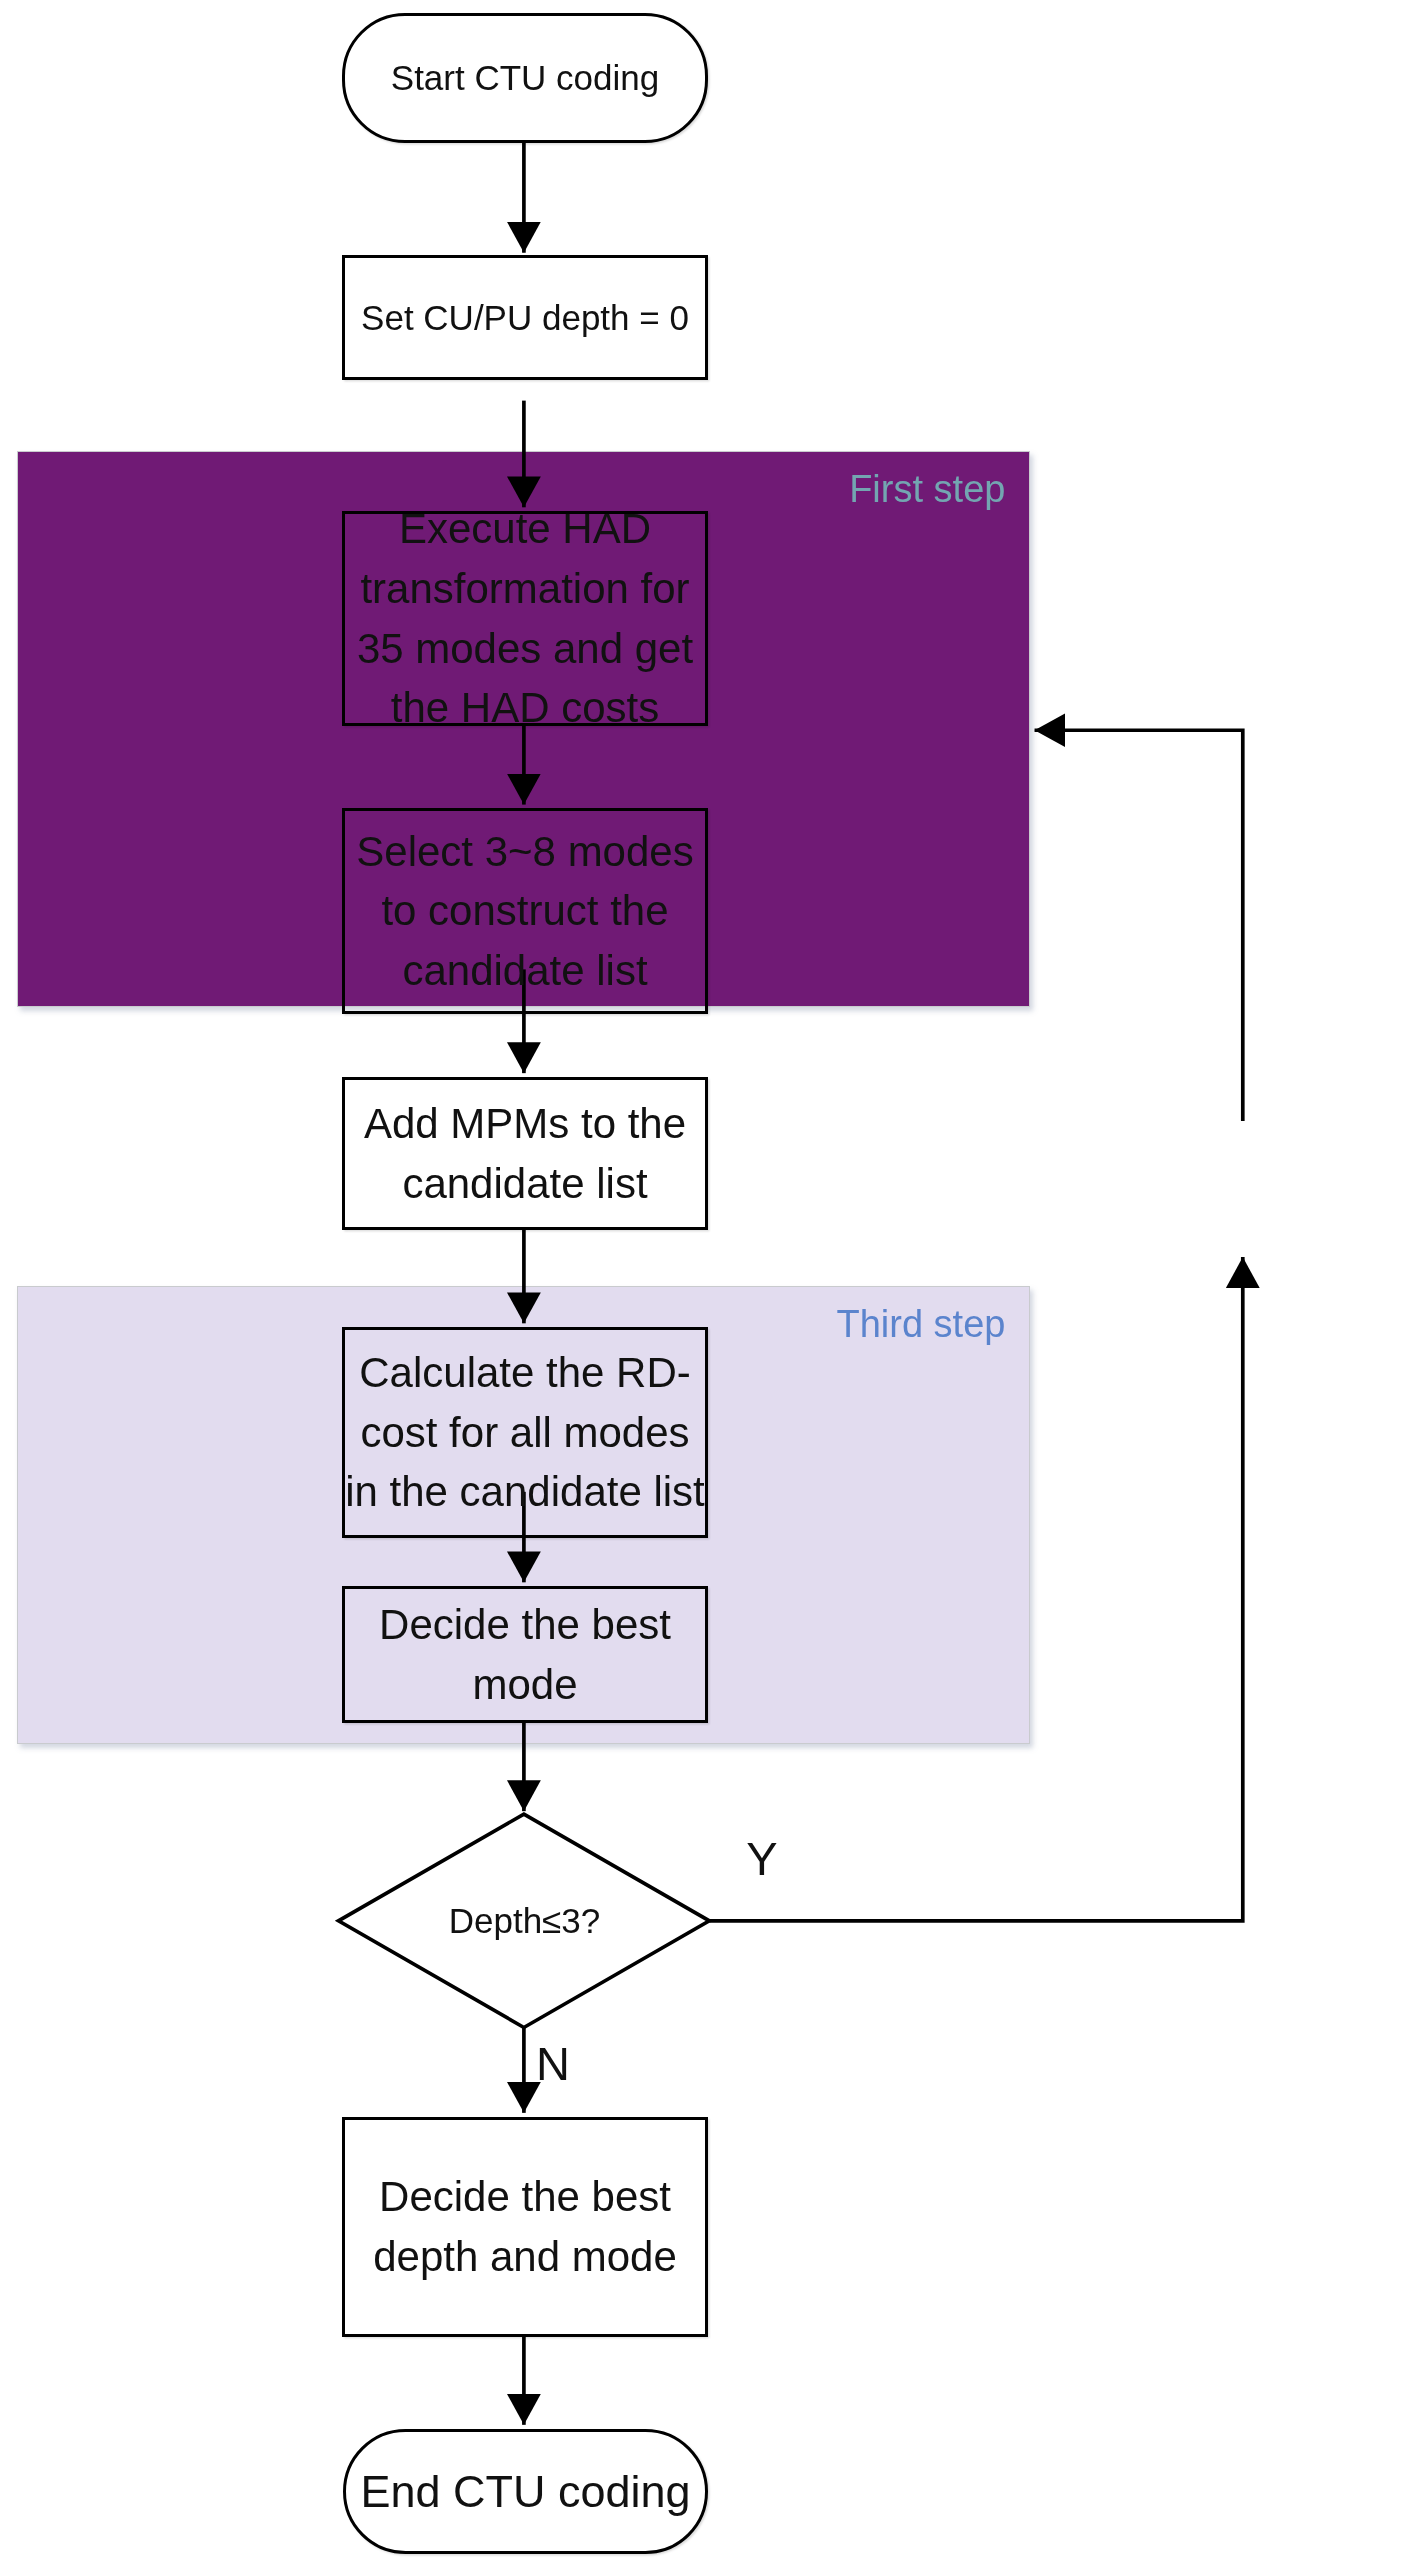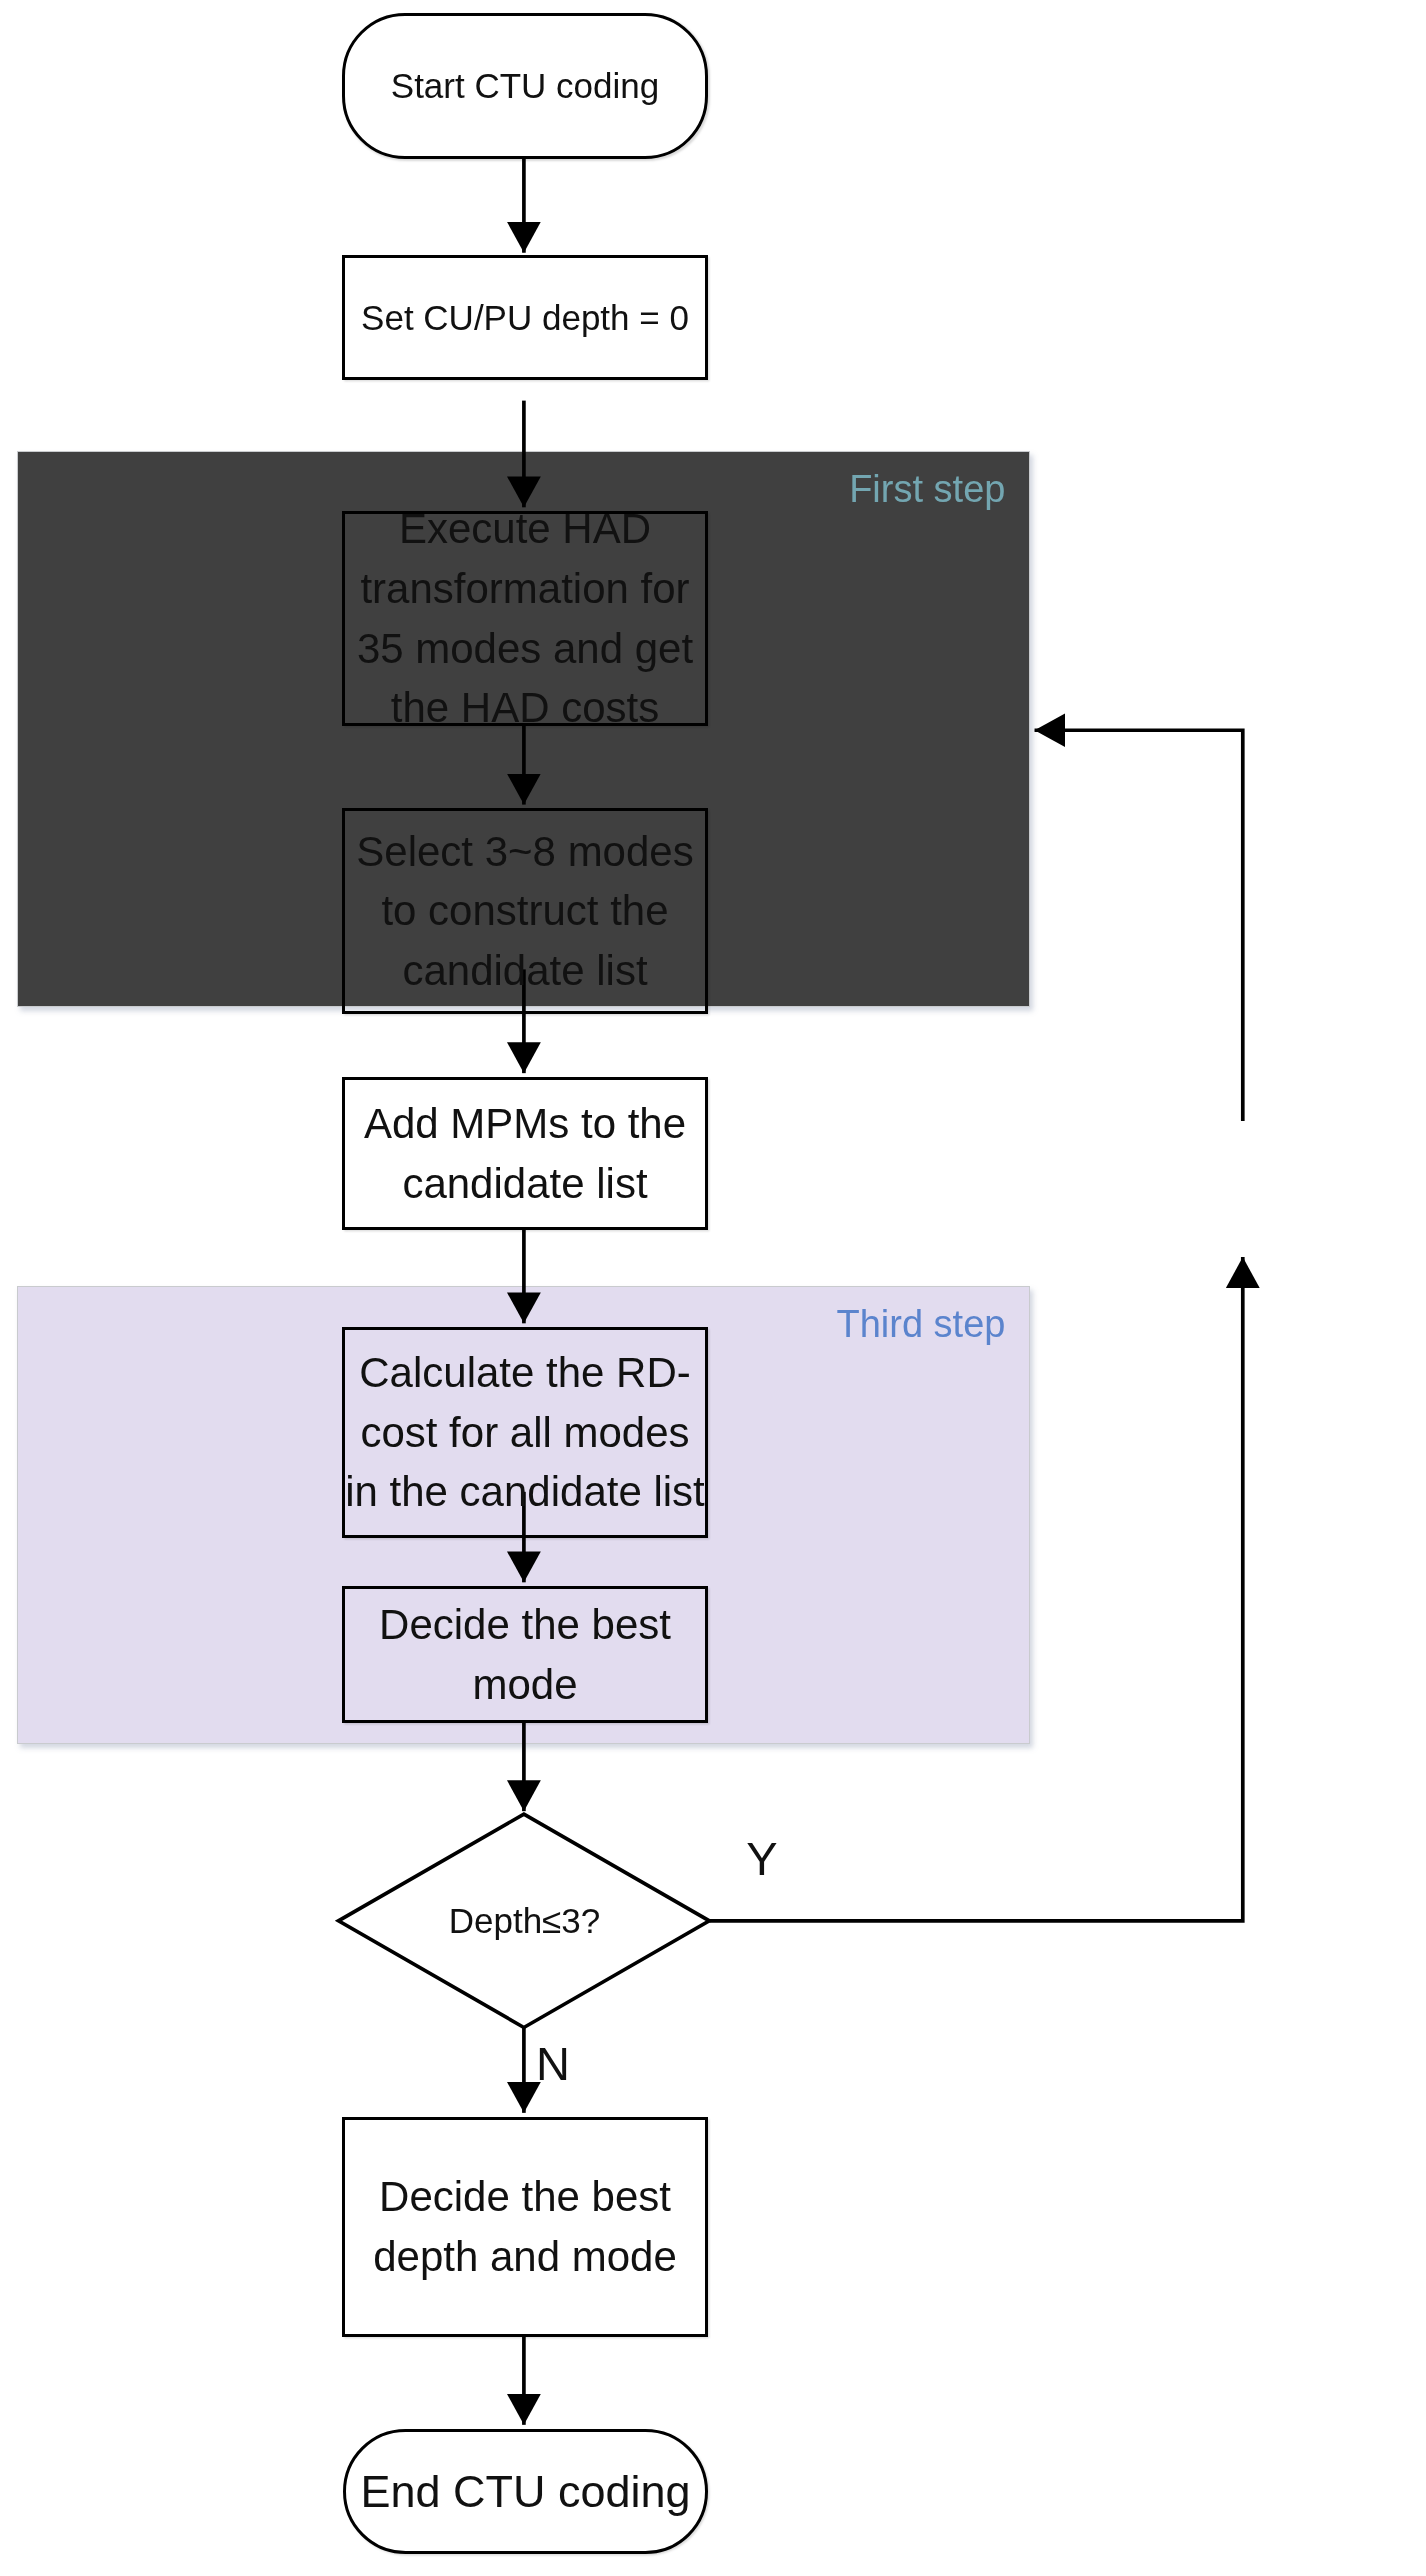--- a/index.html
+++ b/index.html
@@ -56,21 +56,21 @@
     white-space: pre-line;
     font-size: 42px;
     line-height: 1.42;
     border: 3.7px solid #000000;
     background: transparent;
     box-sizing: border-box;
     z-index: 3;
     box-shadow: 1.5px 1.5px 2.2px rgba(0,0,0,0.15);
   }
   .terminator { border-radius: 72px; background: #ffffff; }
-  #n-start            { left: 342px;  top: 13.2px;   width: 366px; height: 146px; border-radius: 63px; font-size: 35px; }
+  #n-start            { left: 342px;  top: 13.2px;   width: 366px; height: 130px; border-radius: 63px; font-size: 35px; }
   #n-set-depth        { left: 342px;  top: 255px;  width: 366px; height: 125px; font-size: 35px; }
   #n-execute-had      { left: 342px;  top: 511px;  width: 366px; height: 215px; }
   #n-select-modes     { left: 342px;  top: 808px; width: 366px; height: 206px; }
   #n-add-mpms         { left: 342px;  top: 1077px; width: 366px; height: 153px; }
   #n-calc-rd          { left: 342px;  top: 1327px; width: 366px; height: 211px; }
   #n-decide-mode      { left: 342px;  top: 1586px; width: 366px; height: 137px; }
   #n-increase-depth   { left: 1071px; top: 1121px; width: 347px; height: 132px; }
   #n-decide-depth-mode{ left: 342px;  top: 2117px; width: 366px; height: 220px; }
   #n-end              { left: 343px;  top: 2429px; width: 365px; height: 125px; font-size: 45px; }
   
@@ -94,21 +94,21 @@
     text-align: center;
   }
   #label-yes { left: 729px; top: 1831px; }
   #label-no  { left: 520px; top: 2036px; }
 </style>
 </head>
 <body>
 
 <div id="canvas">
 
-  <div class="region" id="region-first" style="background-color: #404040;">
+  <div class="region" id="region-first" style="background-color: #701a75;">
     <div class="region-label" style="color: rgb(115, 166, 177);">First step</div>
   </div>
   <div class="region" id="region-third" style="background-color: rgb(226, 220, 239);">
     <div class="region-label" style="color: rgb(91, 132, 205);">Third step</div>
   </div>
 
   <svg id="connector-layer" width="1426" height="2576" viewBox="0 0 1938 3500" xmlns="http://www.w3.org/2000/svg">
     <defs>
       <marker id="ah" markerUnits="userSpaceOnUse" markerWidth="48" markerHeight="48" refX="42" refY="23" orient="auto">
         <path d="M0,0 L42,23 L0,46 Z" fill="#000000"></path>

